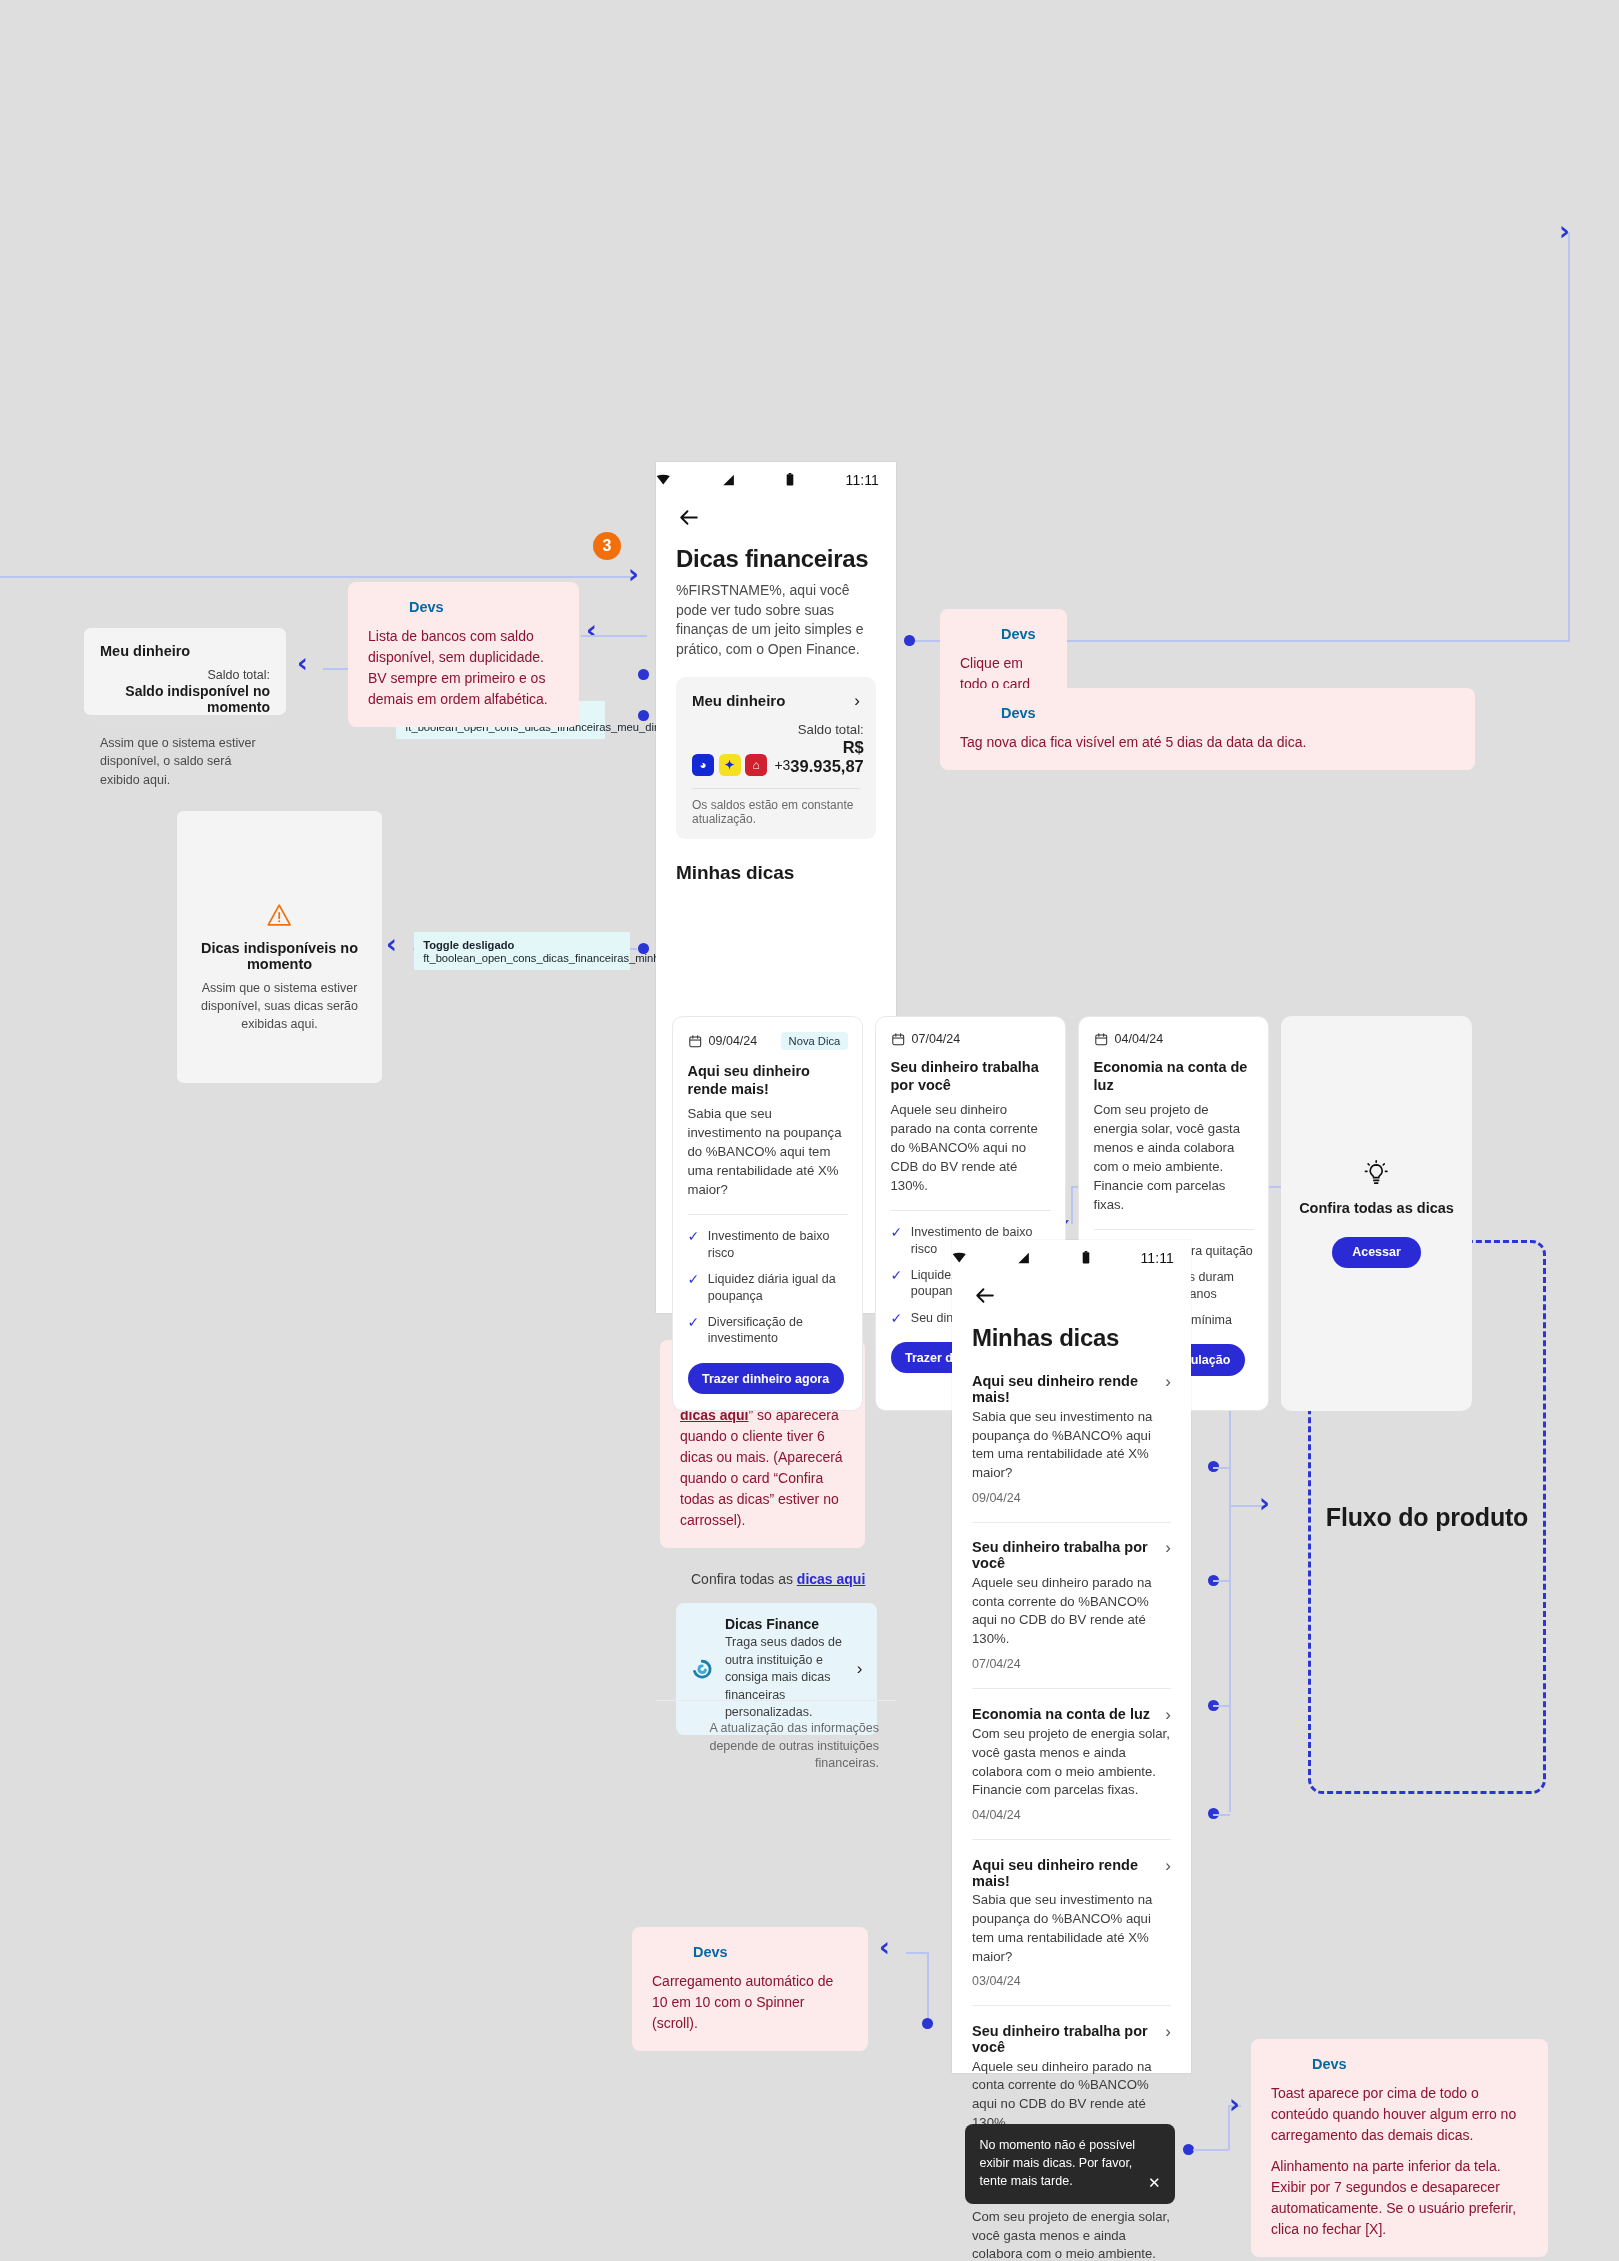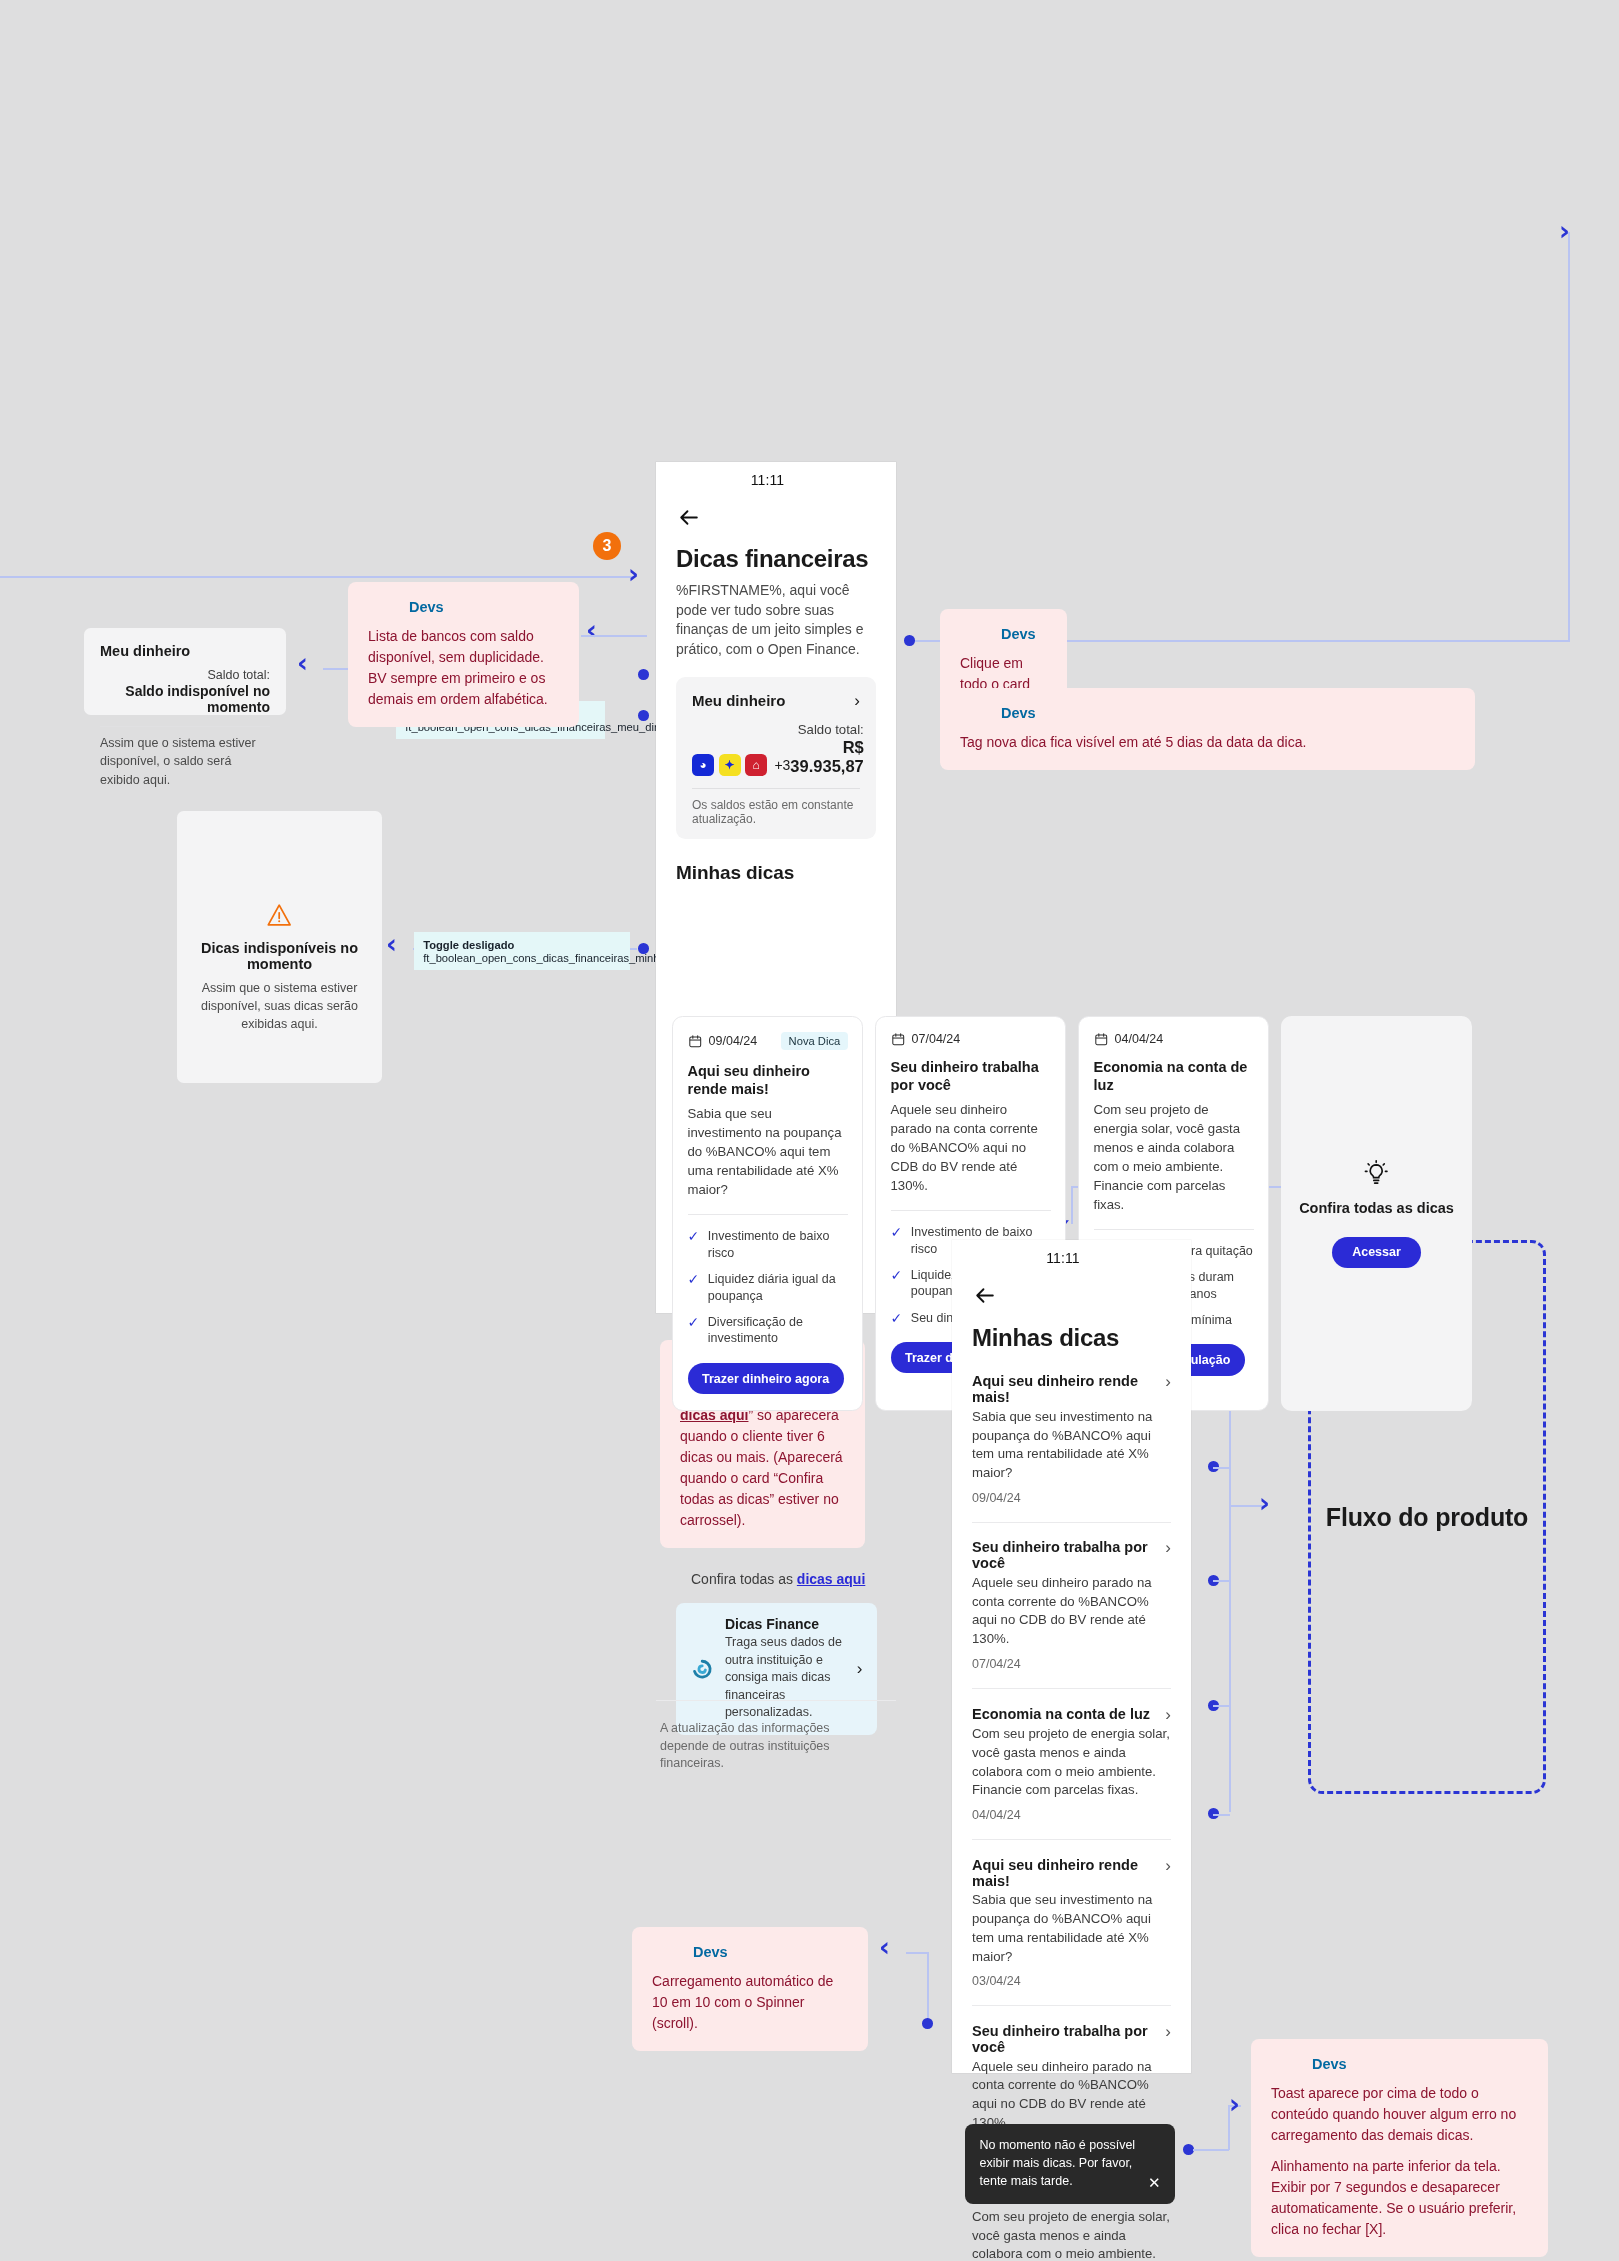--- a/index.html
+++ b/index.html
@@ -20,22 +20,22 @@
   .dot { position: absolute; width: 10.6px; height: 10.6px; border-radius: 50%; background: #2b35d4; }
   .arrow { position: absolute; color: #2b35d4; font-size: 26.4px; line-height: 1; font-weight: 700;
            font-family: "DejaVu Sans", sans-serif; }
 
   
   .phone {
     position: absolute; background: #ffffff;
     box-shadow: 0 0 0 0.7px rgba(0,0,0,0.04);
   }
   .statusbar {
-    display: flex; align-items: center; justify-content: flex-end;
-    gap: 6px; padding: 9.2px 17px 4px 0; height: 30px; flex-direction: column;
+    display: flex; align-items: center; justify-content: space-between;
+    gap: 6px; padding: 9.2px 17px 4px 0; height: 30px;
   }
   .statusbar .time { font-size: 14px; color: #111; font-weight: 400; letter-spacing: 0.1px; }
   .sb-ico { display: block; }
 
   .backrow { padding: 13.2px 20px 0 20px; }
   .back-arrow { width: 25px; height: 25px; display:block; }
 
   .ph-title { font-size: 24px; font-weight: 700; color: #1a1a1a; letter-spacing: -0.3px; }
   .ph-sub { font-size: 14px; color: #4a4a4a; line-height: 1.42; }
 
@@ -450,21 +450,21 @@
         </svg>
         <div style="flex:1;">
           <div class="of-title">Dicas Finance</div>
           <div class="of-body">Traga seus dados de outra instituição e consiga mais dicas financeiras personalizadas.</div>
         </div>
         <span class="chev">›</span>
       </div>
     </div>
 
     <div style="position:absolute; left:0; top:1238px; width:100%; height:0.7px; background:#eaeaec;"></div>
-    <div style="position:absolute; left:4px; top:1258px; width:198px;">
+    <div style="position:absolute; left:25px; top:1258px; width:198px;text-align:right;">
       <div class="foot-note">A atualização das informações depende de outras instituições financeiras.</div>
     </div>
   </div>
 
   <div class="phone" style="left:952px; top:1240px; width:239px; height:833px;">
 
     <div class="statusbar">
       <svg class="sb-ico" width="14.5" height="12" viewBox="0 0 22 18">
         <path d="M11 16 L21 3 Q11 -1 1 3 Z" fill="#111"></path>
       </svg>

